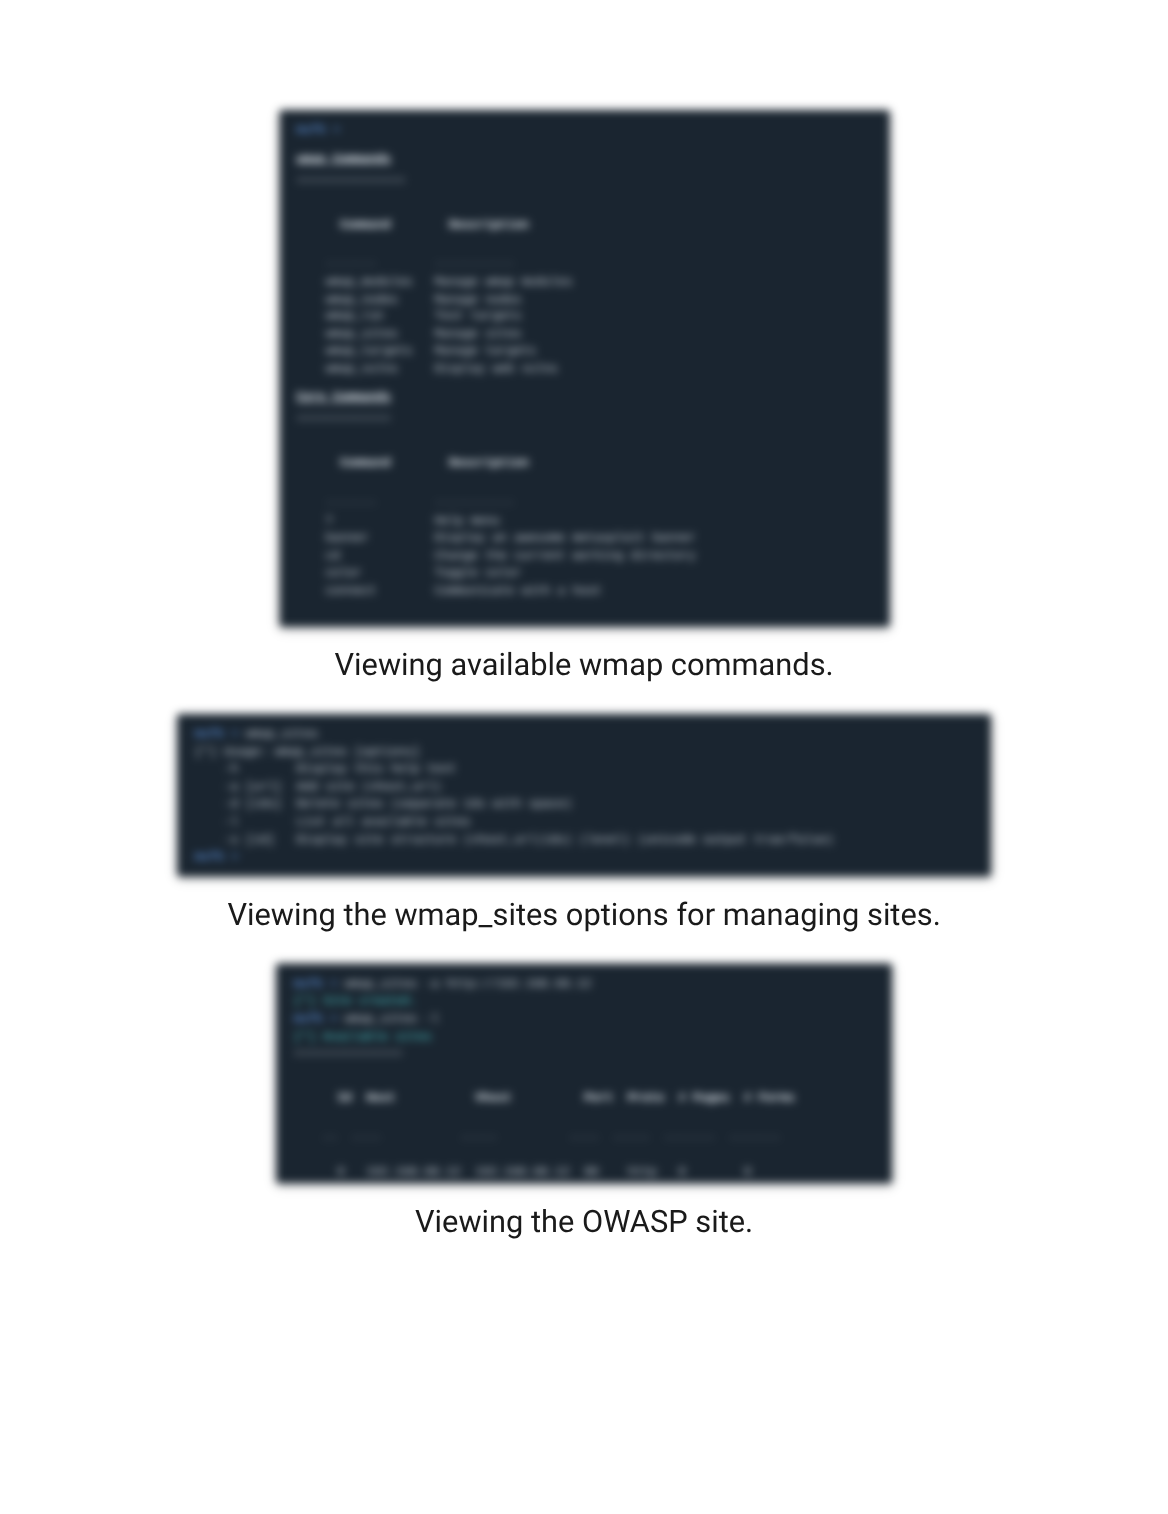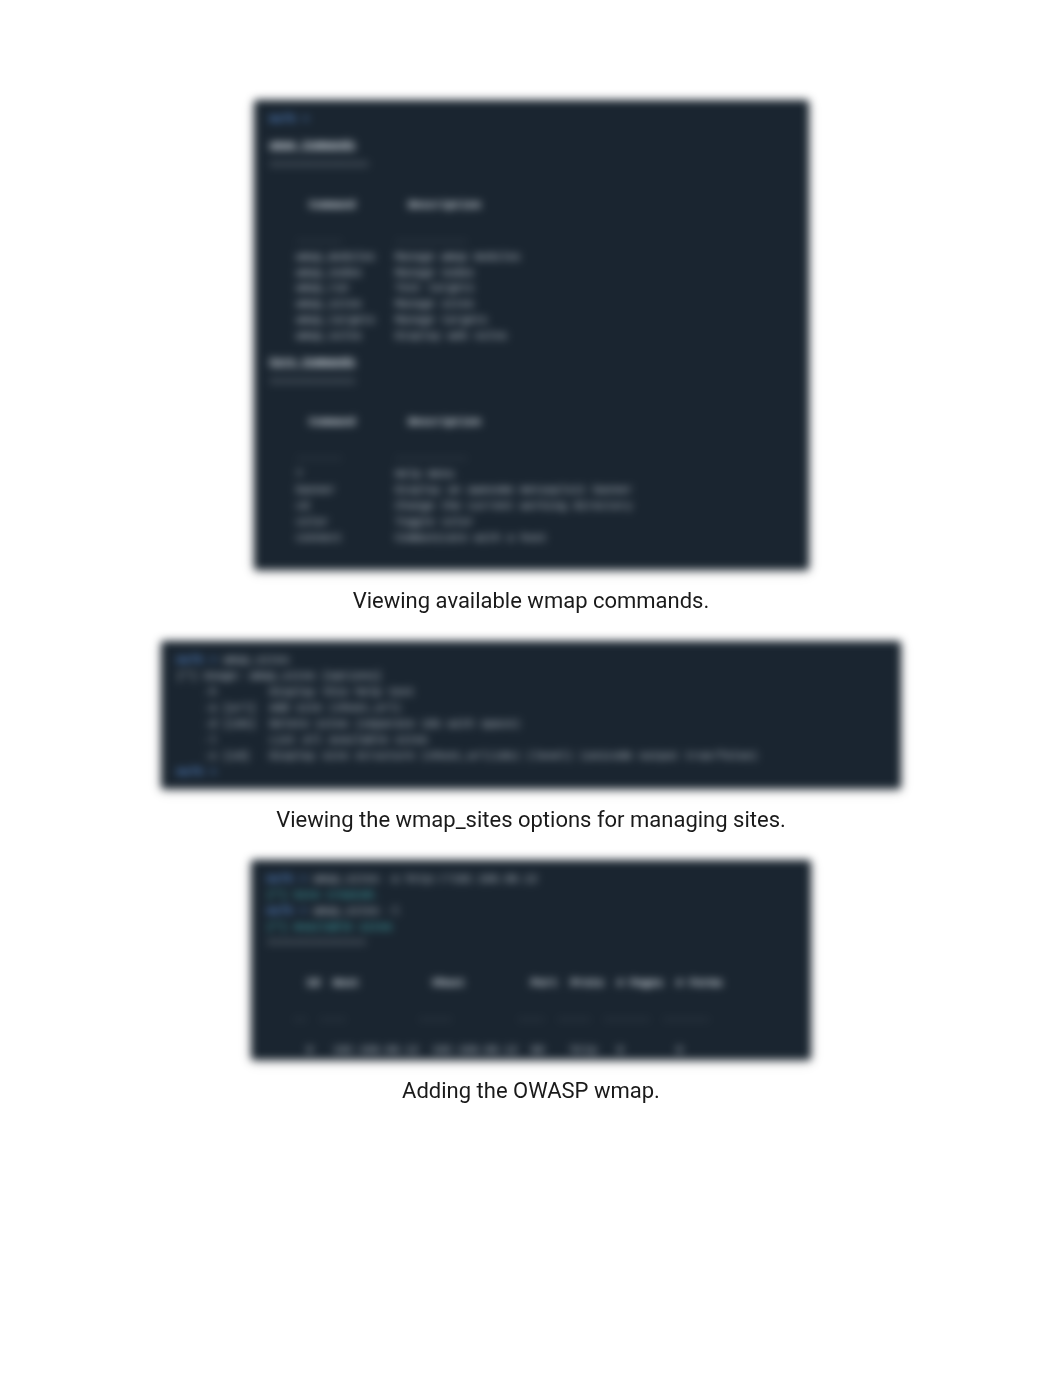--- a/index.html
+++ b/index.html
@@ -39,21 +39,21 @@
     color: #e6edf3;
     font-weight: bold;
     margin-top: 8px;
     margin-bottom: 4px;
   }
   .terminal .row { white-space: pre; }
   .terminal .prompt { color: #6aa8ff; }
   .terminal .cyan { color: #4dc9c9; }
   .terminal .dim { color: #8b949e; }
   .caption {
-    font-size: 22px;
+    font-size: 28px;
     color: #1a1a1a;
     text-align: center;
     margin-top: 18px;
   }
   
   .t1 { width: 555px; height: 470px; margin: 0 auto; }
   .t2 { width: 740px; height: 148px; margin: 0 auto; }
   .t3 { width: 560px; height: 200px; margin: 0 auto; }
 </style>
 </head>
@@ -114,14 +114,14 @@
     <div class="row dim">===============</div>
     <div class="row col-header">
       <span>Id</span>  <span>Host</span>           <span>Vhost</span>          <span>Port</span>  <span>Proto</span>  <span># Pages</span>  <span># Forms</span>
     </div>
     <div class="row dim">    --  ----           -----          ----  -----  -------  -------</div>
     <div class="row">
       <span>0</span>   <span>192.168.68.12</span>  <span>192.168.68.12</span>  <span>80</span>    <span>http</span>   <span>0</span>        <span>0</span>
     </div>
 
   </div>
-  <div class="caption">Adding the OWASP wmap.</div>
+  <div class="caption">Viewing the OWASP site.</div>
 </div>
 
 </body></html>

